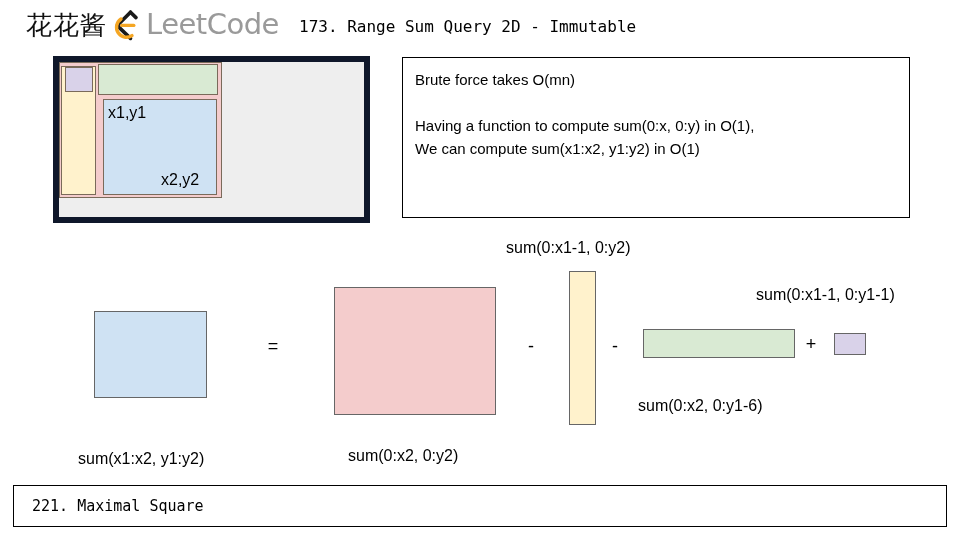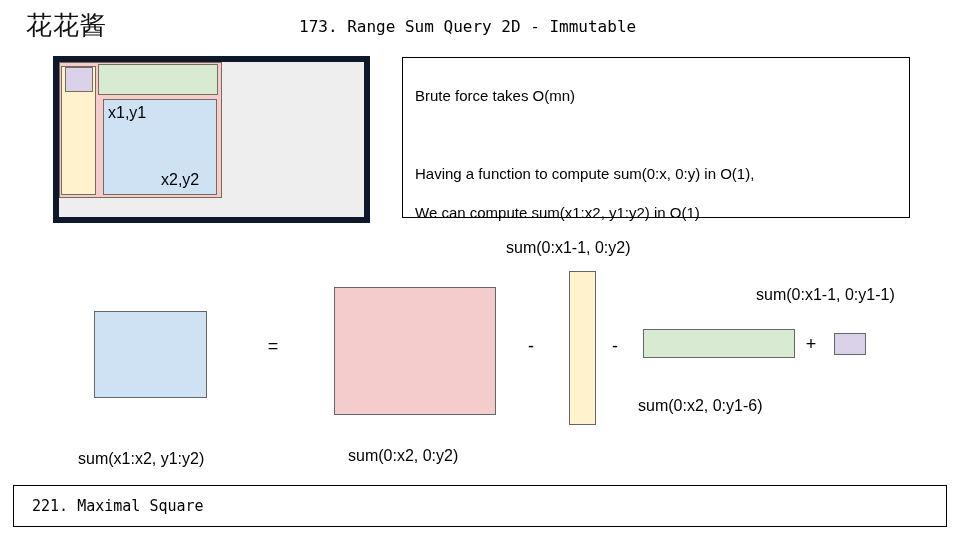--- a/index.html
+++ b/index.html
@@ -123,21 +123,20 @@
     background: #ffffff;
     border: 1px solid #000000;
     box-sizing: border-box;
     padding: 10px 12px;
   }
   .explain-line {
     font-size: 15px;
     line-height: 23px;
     color: #000000;
     white-space: nowrap;
-    margin-top: 16px;
   }
   .explain-gap { height: 23px; }
 
   
   .eq-shape {
     position: absolute;
     box-sizing: border-box;
     border: 1px solid #666666;
   }
   #eq-blue   { left: 94px;  top: 311px; width: 113px; height: 87px;  background: #cfe2f3; }
@@ -193,20 +192,31 @@
 </style>
 </head>
 <body>
 
 <div id="page">
 
   <div id="header">
 
     <div id="brand-cn">花花酱</div>
 
+    <div id="logo-wrap">
+      <span id="logo-mark">
+        <svg width="34" height="32" viewBox="0 0 34 32" aria-hidden="true">
+          <path d="M22.5 3.2 L9.2 16.6 L22.5 29.4" fill="none" stroke="#1a1a1a" stroke-width="3.6" stroke-linecap="round" stroke-linejoin="round"></path>
+          <path d="M22.5 3.2 L28.0 8.6" fill="none" stroke="#1a1a1a" stroke-width="3.6" stroke-linecap="round"></path>
+          <path d="M13.0 10.0 A9.2 9.2 0 1 0 24.0 26.6" fill="none" stroke="#f5a623" stroke-width="3.4" stroke-linecap="round"></path>
+          <path d="M13.8 16.4 L25.8 16.4" fill="none" stroke="#f5a623" stroke-width="3.4" stroke-linecap="round"></path>
+        </svg>
+      </span>
+      <span id="logo-word">LeetCode</span>
+    </div>
 
     <div id="page-title">173. Range Sum Query 2D - Immutable</div>
   </div>
 
   <div id="matrix-diagram">
     <div class="mrect" id="m-pink"></div>
     <div class="mrect" id="m-green"></div>
     <div class="mrect" id="m-yellow"></div>
     <div class="mrect" id="m-purple"></div>
     <div class="mrect" id="m-blue"></div>

